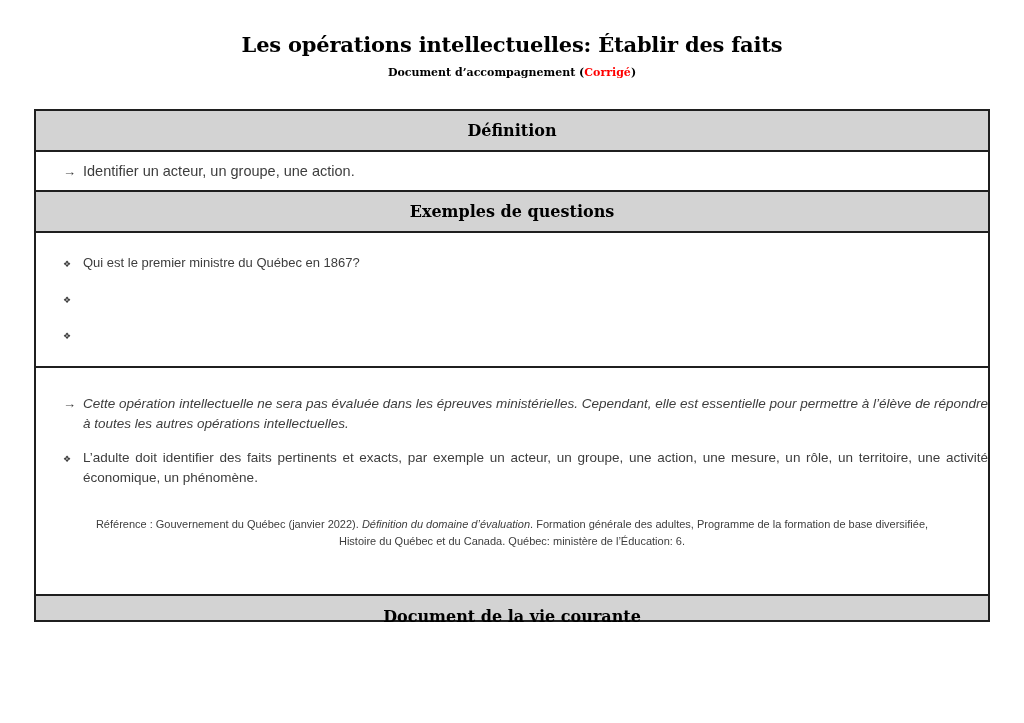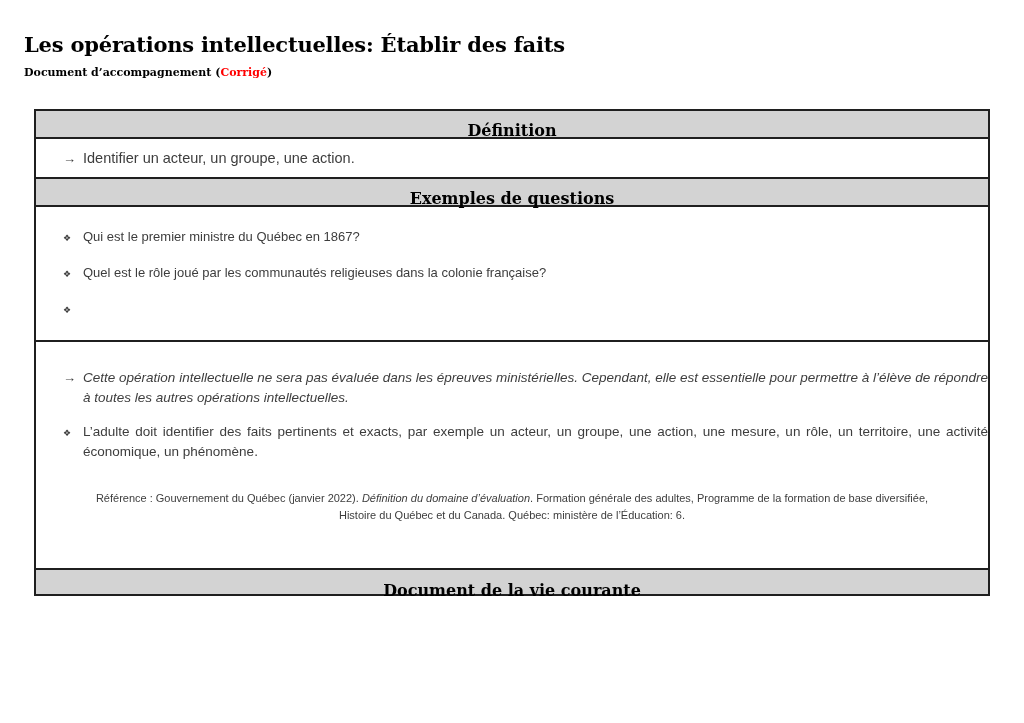--- a/index.html
+++ b/index.html
@@ -5,21 +5,21 @@
   :root{
     --accent:#ff0000;
     --band-bg:#d3d3d3;
     --border:#1f1f1f;
     --text:#3d3d3d;
   }
   *{margin:0;padding:0;box-sizing:border-box;}
   html,body{width:1024px;height:723px;background:#fff;overflow:hidden;}
   body{font-family:"Liberation Sans",sans-serif;color:var(--text);}
 
-  .doc-header{text-align:left;padding-top:32px;padding-left:24px;}
+  .doc-header{text-align:center;padding-top:32px;}
   .doc-title{
     font-family:"DejaVu Serif",serif;
     font-weight:bold;
     font-size:21px;
     color:#000;
     letter-spacing:-0.2px;
   }
   .doc-subtitle{
     font-family:"DejaVu Serif",serif;
     font-weight:bold;
@@ -35,21 +35,21 @@
     border:2px solid var(--border);
     border-top-width:2px;
   }
   .band{
     background:var(--band-bg);
     text-align:center;
     font-family:"DejaVu Serif",serif;
     font-weight:bold;
     font-size:16px;
     color:#000;
-    height:28px;
+    height:41px;
     line-height:40px;
     border-bottom:2px solid var(--border);
   }
   .row{
     background:#fff;
     border-bottom:2px solid var(--border);
   }
   .row:last-child{border-bottom:none;}
   .band:last-child{border-bottom:none;}
 
@@ -126,21 +126,20 @@
 
   <div class="band">Exemples de questions</div>
 
   <div class="row row-questions">
     <div class="bullet-line">
       <span class="bullet diamond">❖</span>
       <span class="para">Qui est le premier ministre du Québec en 1867?</span>
     </div>
     <div class="bullet-line">
       <span class="bullet diamond">❖</span>
-      <span class="para">Quel est le rôle joué par les communautés religieuses dans la colonie française?</span>
     </div>
     <div class="bullet-line">
       <span class="bullet diamond">❖</span>
     </div>
   </div>
 
 
   <div class="row row-comportement">
     <div class="bullet-line">
       <span class="bullet arrow">→</span>

